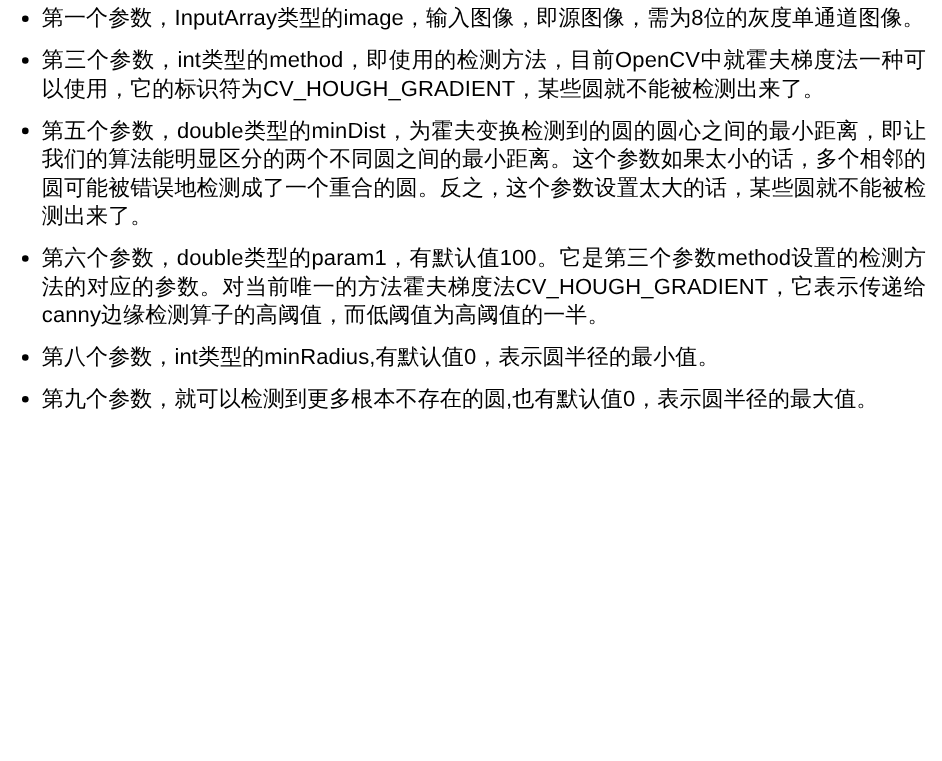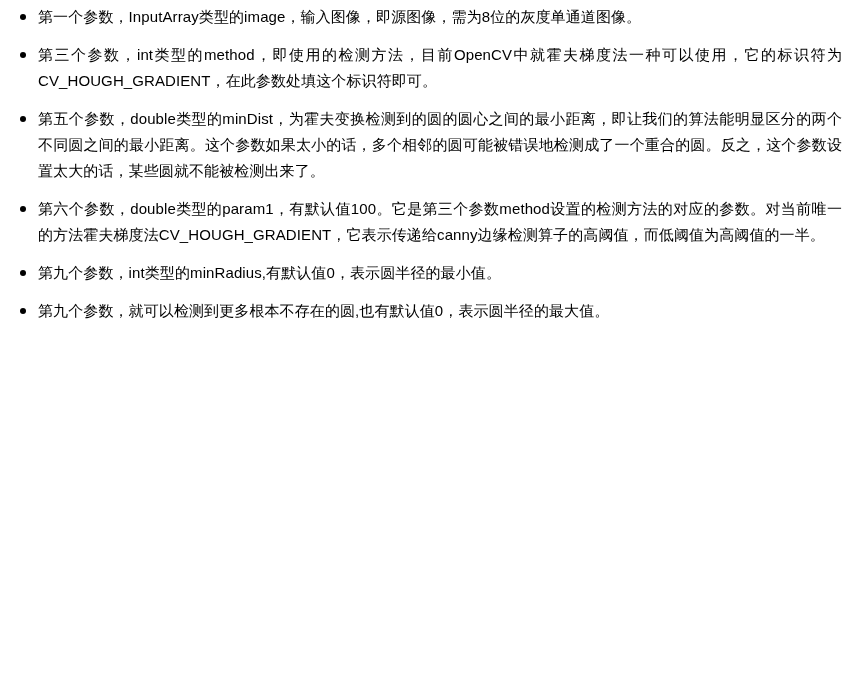--- a/index.html
+++ b/index.html
@@ -21,21 +21,21 @@
   }
   ul.param-list {
     list-style: none;
     margin: 0;
     padding: 0;
   }
   ul.param-list > li {
     position: relative;
     padding-left: 24px;
     margin: 0 0 12px 0;
-    font-size: 15px;
+    font-size: 20px;
     line-height: 26px;
     text-align: justify;
     text-justify: inter-ideograph;
     letter-spacing: 0.1px;
     word-break: break-word;
   }
   ul.param-list > li::before {
     content: "";
     position: absolute;
     left: 6px;
@@ -45,19 +45,19 @@
     background: #000;
     border-radius: 50%;
   }
 </style>
 </head>
 <body>
 
 <div class="doc">
   <ul class="param-list">
     <li>第一个参数，InputArray类型的image，输入图像，即源图像，需为8位的灰度单通道图像。</li>
-    <li>第三个参数，int类型的method，即使用的检测方法，目前OpenCV中就霍夫梯度法一种可以使用，它的标识符为CV_HOUGH_GRADIENT，在此参数处填这个标识符即可。</li>
+    <li>第三个参数，int类型的method，即使用的检测方法，目前OpenCV中就霍夫梯度法一种可以使用，它的标识符为CV_HOUGH_GRADIENT，某些圆就不能被检测出来了。</li>
     <li>第五个参数，double类型的minDist，为霍夫变换检测到的圆的圆心之间的最小距离，即让我们的算法能明显区分的两个不同圆之间的最小距离。这个参数如果太小的话，多个相邻的圆可能被错误地检测成了一个重合的圆。反之，这个参数设置太大的话，某些圆就不能被检测出来了。</li>
     <li>第六个参数，double类型的param1，有默认值100。它是第三个参数method设置的检测方法的对应的参数。对当前唯一的方法霍夫梯度法CV_HOUGH_GRADIENT，它表示传递给canny边缘检测算子的高阈值，而低阈值为高阈值的一半。</li>
-    <li>第九个参数，int类型的minRadius,有默认值0，表示圆半径的最小值。</li>
+    <li>第八个参数，int类型的minRadius,有默认值0，表示圆半径的最小值。</li>
     <li>第九个参数，就可以检测到更多根本不存在的圆,也有默认值0，表示圆半径的最大值。</li>
   </ul>
 </div>
 
 </body></html>

